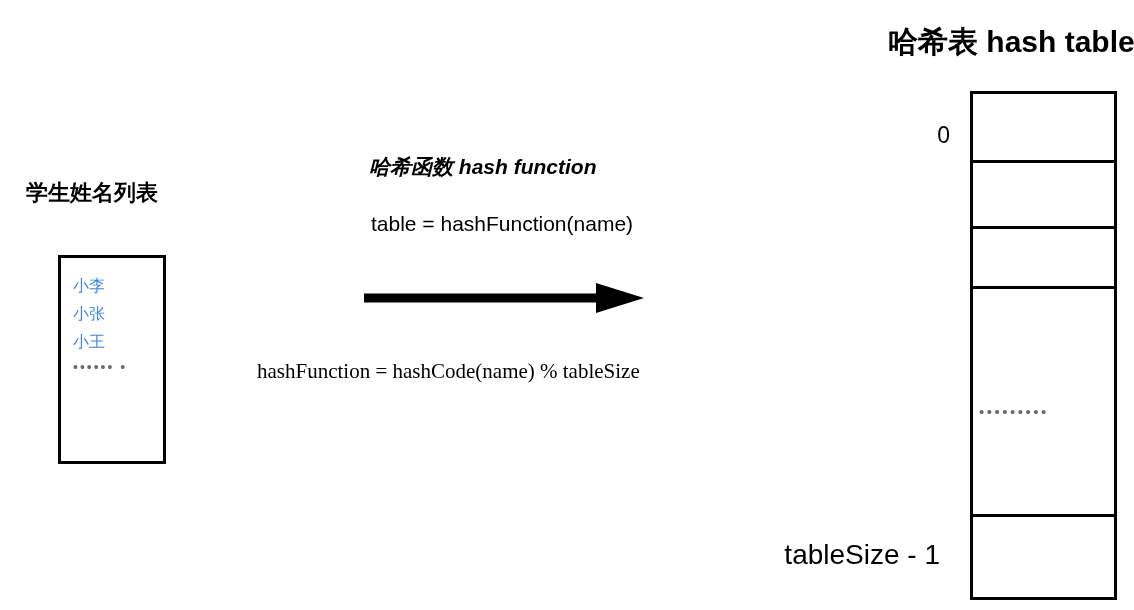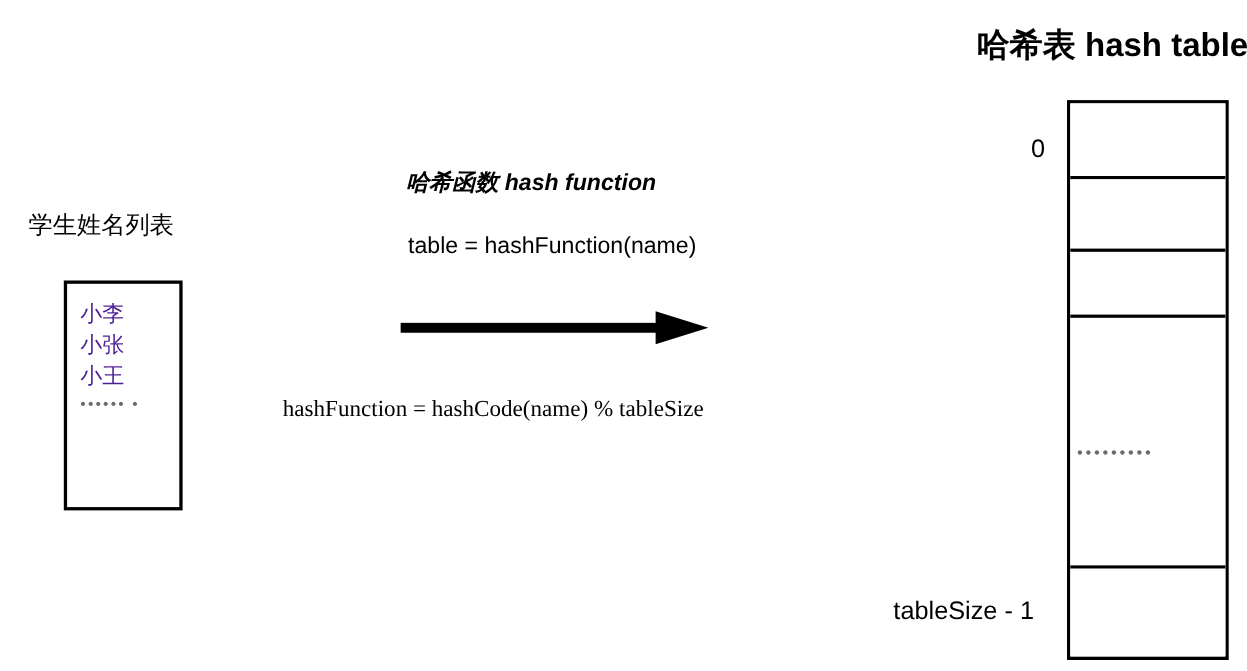--- a/index.html
+++ b/index.html
@@ -72,49 +72,50 @@
     font-size: 23px;
     line-height: 30px;
     text-align: right;
     width: 30px;
   }
   #index-label-last {
     left: 700px;
     top: 540px;
     width: 240px;
     text-align: right;
-    font-size: 23px;
+    font-size: 28px;
     line-height: 30px;
     white-space: nowrap;
   }
 
   
   #student-list-label {
     left: 26px;
-    top: 190px;
+    top: 178px;
     font-size: 22px;
     line-height: 30px;
     white-space: nowrap;
+    font-weight: bold;
   }
   #student-list-box {
     left: 58px;
     top: 255px;
     width: 108px;
     height: 209px;
     box-sizing: border-box;
     border: 3px solid #000000;
     background: #ffffff;
   }
   #student-list-box .names {
     padding: 14px 0 0 12px;
   }
   #student-list-box .name-item {
-    font-size: 20px;
+    font-size: 16px;
     line-height: 28px;
-    color: #4c1d95;
+    color: #3b82f6;
     white-space: nowrap;
   }
   #student-list-box .list-dots {
     margin-top: 2px;
     font-size: 14px;
     letter-spacing: 2px;
     color: #6b6b6b;
     line-height: 18px;
     white-space: nowrap;
   }

